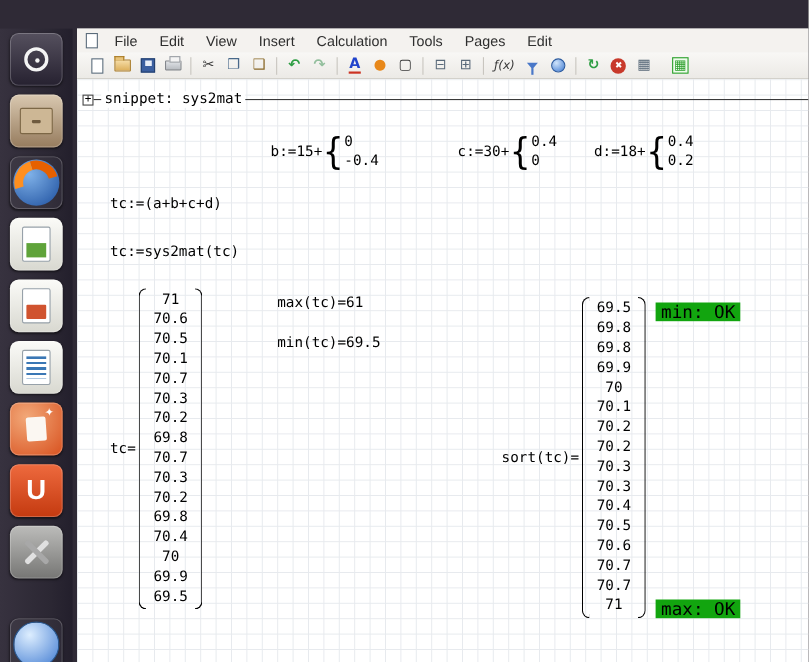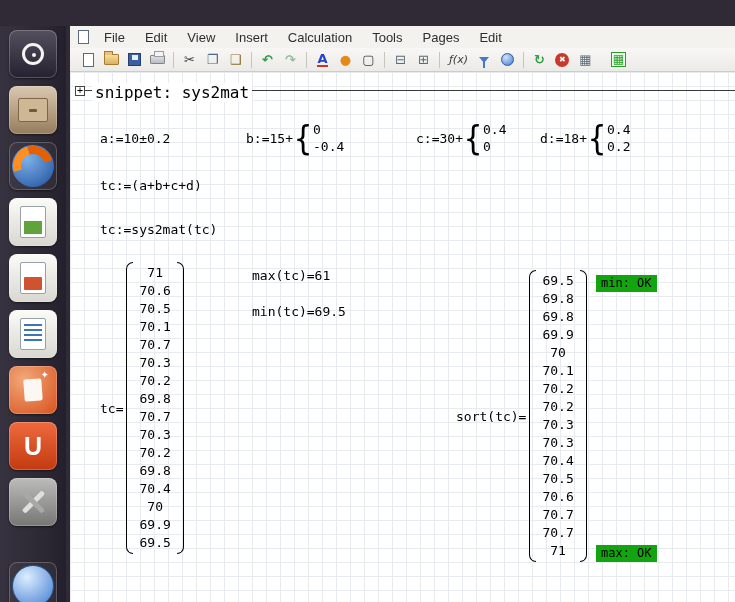--- a/index.html
+++ b/index.html
@@ -89,37 +89,37 @@
   
   .worksheet { position:relative; flex:1; background:#fff;
     background-image:linear-gradient(to right, #e7eaee 1px, transparent 1px),
                      linear-gradient(to bottom, #e7eaee 1px, transparent 1px);
     background-size:14px 14px; overflow:hidden;
     font-family:"DejaVu Sans Mono", monospace; font-size:13px; color:#000; }
 
   .snippet-line { position:absolute; left:10px; right:0; top:18px; border-top:1px solid #3a3a3a; }
   .snippet-toggle { position:absolute; left:5px; top:14px; width:10px; height:10px; background:#fff;
     border:1px solid #444; font-size:10px; line-height:8px; text-align:center; cursor:pointer; }
-  .snippet-label { position:absolute; left:22px; top:11px; background:#fff; padding:0 3px; font-size:16px; }
+  .snippet-label { position:absolute; left:22px; top:11px; background:#fff; padding:0 3px; font-size:13px; }
 
   .expr { position:absolute; white-space:nowrap; cursor:text; }
   .vcent { height:38px; display:flex; align-items:center; }
   .case-expr { display:flex; align-items:center; }
   .brace { font-size:30px; font-weight:300; transform:scaleY(1.12); margin:0 1px; }
   .cases { display:flex; flex-direction:column; line-height:17px; }
 
   .matrix-group { position:absolute; display:flex; align-items:center; cursor:text; }
   .mlabel { margin-right:3px; }
   .paren { width:7px; align-self:stretch; }
   .pl { border:1px solid #000; border-right:none; border-top-left-radius:10px; border-bottom-left-radius:10px; }
   .pr { border:1px solid #000; border-left:none; border-top-right-radius:10px; border-bottom-right-radius:10px; }
   .mcol { display:flex; flex-direction:column; padding:2px 0; }
   .mrow { height:18px; line-height:18px; text-align:center; padding:0 6px; min-width:30px; }
 
-  .badge { position:absolute; background:#12a50f; color:#000; font-size:12px; line-height:15px;
+  .badge { position:absolute; background:#12a50f; color:#000; font-size:16px; line-height:15px;
     padding:1px 5px; white-space:nowrap; cursor:default; }
 </style>
 </head>
 <body>
 
 <div class="screen">
 
 
   <div class="launcher">
     <div class="ltile t-dash">
@@ -239,23 +239,20 @@
           <span class="g ic-grid-green">▦</span>
         </button>
     </div>
 
     <div class="worksheet">
 
       <div class="snippet-line"></div>
       <div class="snippet-toggle">+</div>
       <div class="snippet-label">snippet: sys2mat</div>
 
-      <div class="expr vcent" style="left:30px;top:47px">
-        <span>a:=10±0.2</span>
-      </div>
 
       <div class="expr vcent case-expr" style="left:176px;top:47px">
         <span>b:=15+</span>
         <span class="brace">{</span>
         <span class="cases">
           <span>0</span>
           <span>-0.4</span>
         </span>
       </div>
 

